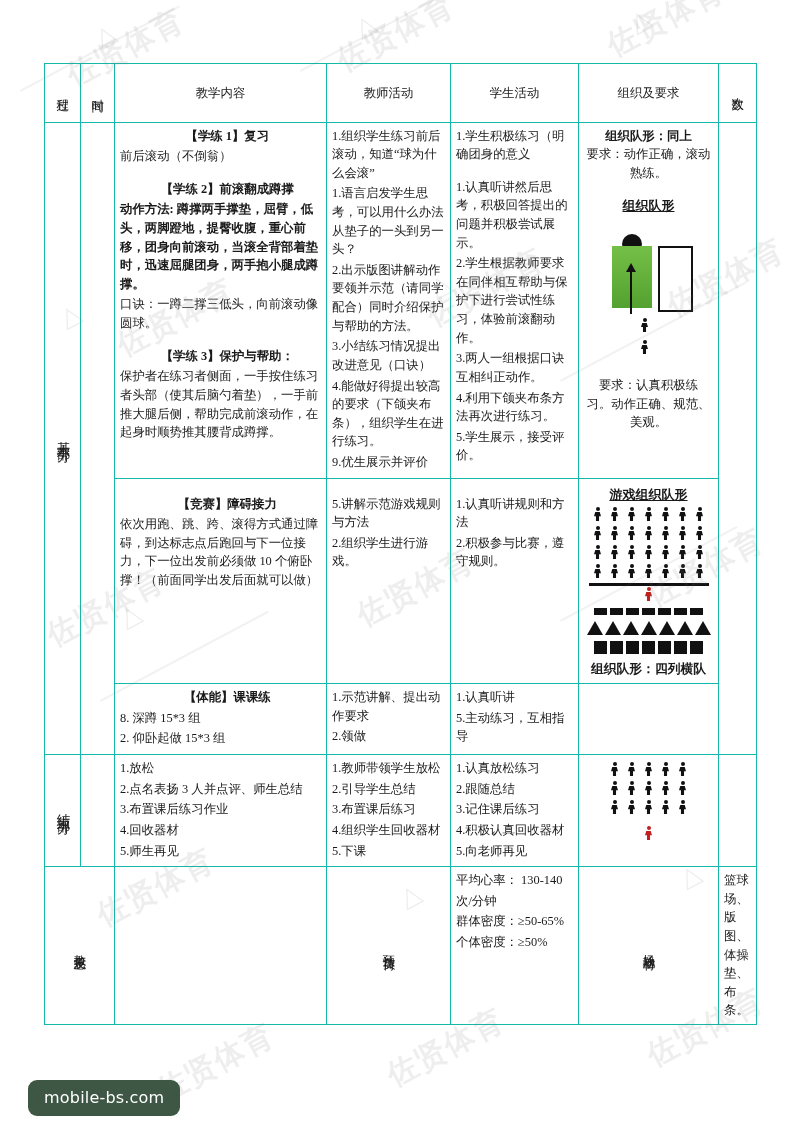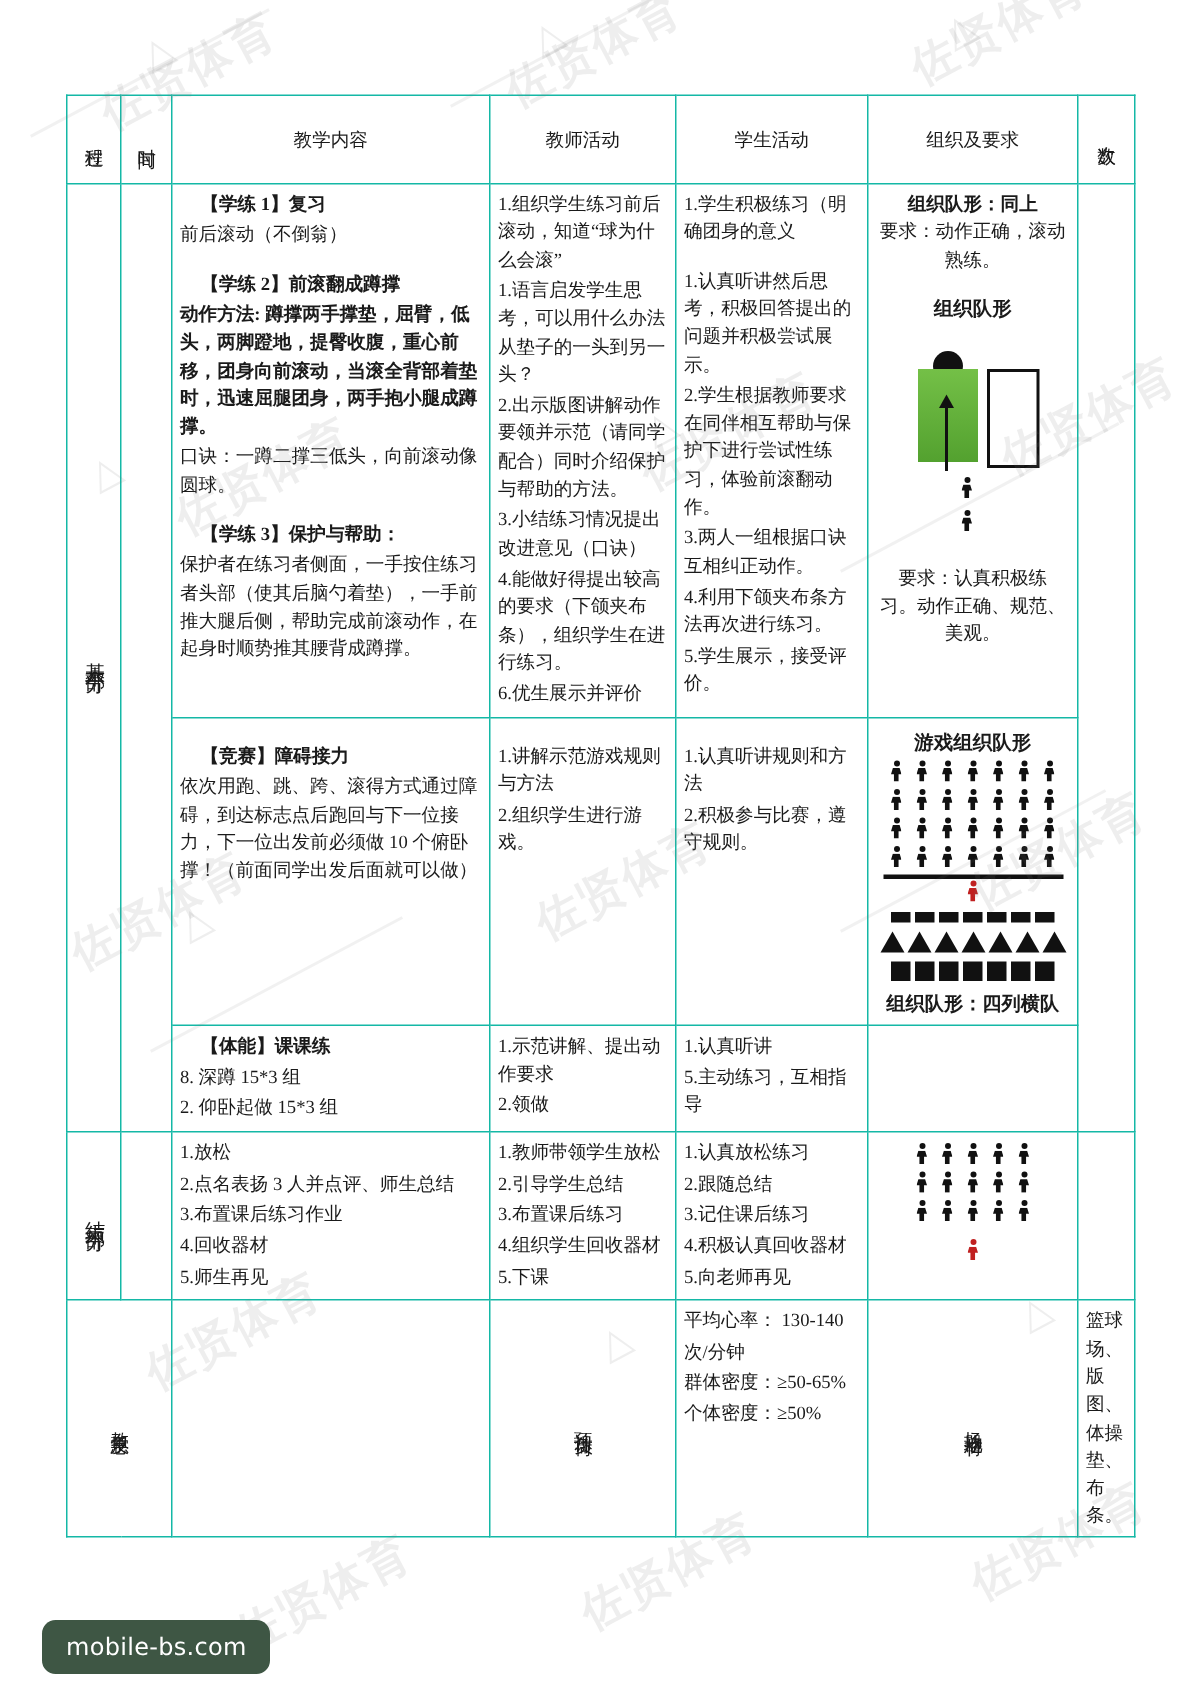--- a/index.html
+++ b/index.html
@@ -113,27 +113,28 @@
     text-orientation: upright;
     display: inline-block;
     font-size: 13.5px;
     letter-spacing: 3px;
     line-height: 1.25;
   }
 
   .blk { margin: 0 0 2px 0; }
   .gap { height: 12px; }
   .bold { font-weight: bold; }
-  .indent { text-indent: 1.1em; }
+  .indent { text-indent: 1.1em; text-align: center; }
 
   .org-cell { text-align: center; }
   .org-title {
     font-weight: bold;
     font-size: 13px;
     margin: 2px 0 3px 0;
+    text-decoration: underline;
   }
   .org-text { font-size: 12.4px; line-height: 1.5; }
 
   
   .diagram1 {
     position: relative;
     width: 100%;
     height: 150px;
     margin: 6px 0 4px 0;
   }
@@ -372,21 +373,21 @@
       <div class="blk bold indent">【学练 3】保护与帮助：</div>
       <div class="blk">保护者在练习者侧面，一手按住练习者头部（使其后脑勺着垫），一手前推大腿后侧，帮助完成前滚动作，在起身时顺势推其腰背成蹲撑。</div>
     </td>
 
     <td>
       <div class="blk">1.组织学生练习前后滚动，知道“球为什么会滚”</div>
       <div class="blk">1.语言启发学生思考，可以用什么办法从垫子的一头到另一头？</div>
       <div class="blk">2.出示版图讲解动作要领并示范（请同学配合）同时介绍保护与帮助的方法。</div>
       <div class="blk">3.小结练习情况提出改进意见（口诀）</div>
       <div class="blk">4.能做好得提出较高的要求（下颌夹布条），组织学生在进行练习。</div>
-      <div class="blk">6.优生展示并评价</div>
+      <div class="blk">9.优生展示并评价</div>
     </td>
 
     <td>
       <div class="blk">1.学生积极练习（明确团身的意义</div>
       <div class="gap"></div>
       <div class="blk">1.认真听讲然后思考，积极回答提出的问题并积极尝试展示。</div>
       <div class="blk">2.学生根据教师要求在同伴相互帮助与保护下进行尝试性练习，体验前滚翻动作。</div>
       <div class="blk">3.两人一组根据口诀互相纠正动作。</div>
       <div class="blk">4.利用下颌夹布条方法再次进行练习。</div>
       <div class="blk">5.学生展示，接受评价。</div>
@@ -421,21 +422,21 @@
   </tr>
 
   <tr>
     <td>
       <div class="gap"></div>
       <div class="blk bold indent">【竞赛】障碍接力</div>
       <div class="blk">依次用跑、跳、跨、滚得方式通过障碍，到达标志点后跑回与下一位接力，下一位出发前必须做 10 个俯卧撑！（前面同学出发后面就可以做）</div>
     </td>
     <td>
       <div class="gap"></div>
-      <div class="blk">1.讲解示范游戏规则与方法</div>
+      <div class="blk">5.讲解示范游戏规则与方法</div>
       <div class="blk">2.组织学生进行游戏。</div>
     </td>
     <td>
       <div class="gap"></div>
       <div class="blk">1.认真听讲规则和方法</div>
       <div class="blk">2.积极参与比赛，遵守规则。</div>
     </td>
     <td class="org-cell">
       <div class="org-title">游戏组织队形</div>
       <div class="diagram2">

